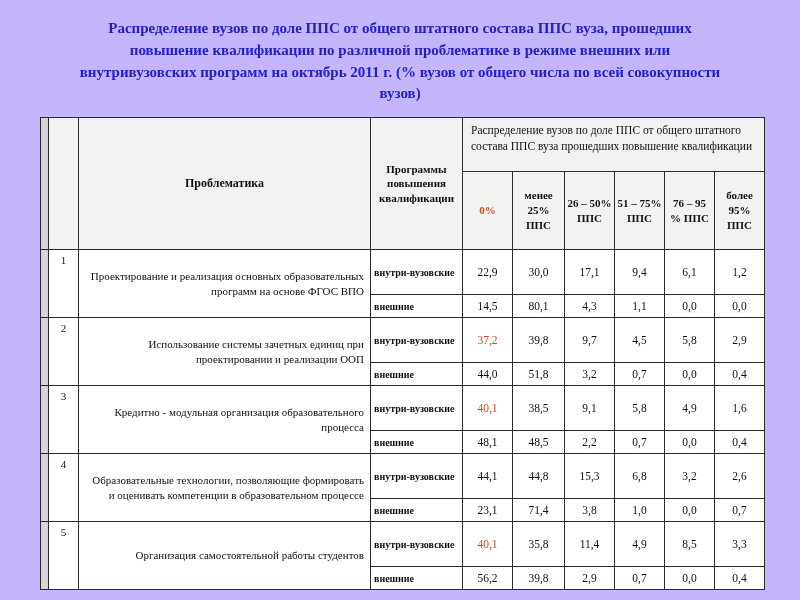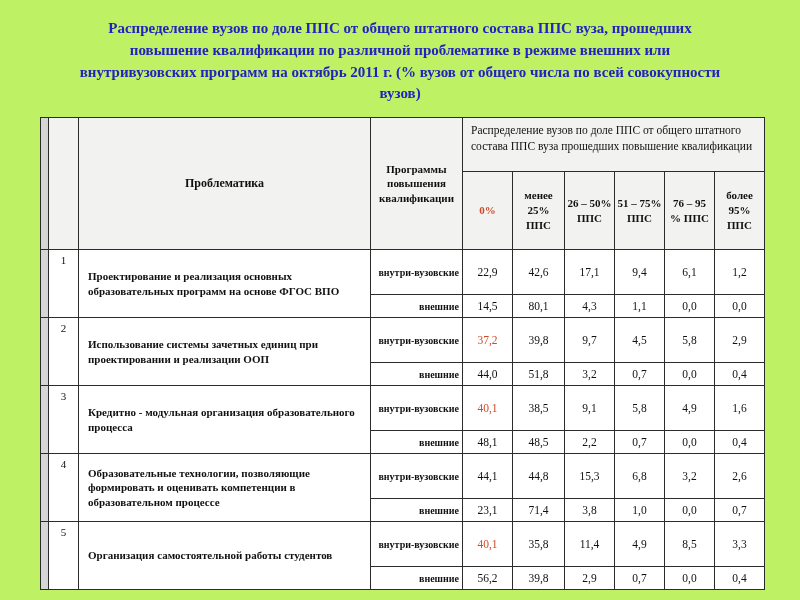--- a/index.html
+++ b/index.html
@@ -5,21 +5,21 @@
   * { margin: 0; padding: 0; box-sizing: border-box; }
   html, body { width: 800px; height: 600px; }
   body {
     background: #ffffff;
     font-family: "Liberation Serif", serif;
     overflow: hidden;
   }
   .slide {
     width: 800px; height: 600px;
     padding: 16px 18px 7px 18px;
-    background: #bef264;
+    background: #c4b5fd;
   }
   .title {
     color: var(--title-blue, #2222c2);
     font-size: 15px;
     font-weight: bold;
     text-align: center;
     line-height: 1.45;
     margin: 2px 52px 12px 52px;
   }
   table.dist-table {
@@ -60,29 +60,29 @@
   }
   th.pct.red, td.val.red { color: var(--accent-red, #cf4a28); }
   tbody td { background: #ffffff; }
   td.num {
     text-align: center;
     vertical-align: top;
     padding-top: 4px;
     font-size: 11px;
   }
   td.problem {
+    text-align: right;
+    vertical-align: middle;
+    padding: 3px 6px 3px 9px;
+    font-weight: normal;
+    font-size: 11px;
+    line-height: 1.3;
+  }
+  td.prog {
     text-align: left;
-    vertical-align: middle;
-    padding: 3px 6px 3px 9px;
-    font-weight: bold;
-    font-size: 11px;
-    line-height: 1.3;
-  }
-  td.prog {
-    text-align: right;
     vertical-align: middle;
     font-weight: bold;
     font-size: 10px;
     line-height: 1.3;
     padding: 2px 3px;
     word-wrap: break-word;
   }
   td.val {
     text-align: center;
     vertical-align: middle;
@@ -128,21 +128,21 @@
           <th class="pct">более 95% ППС</th>
         </tr>
     </thead>
     <tbody id="table-body">
         <tr class="internal-row">
           <td class="gut" rowspan="2"></td>
           <td class="num" rowspan="2">1</td>
           <td class="problem" rowspan="2">Проектирование и реализация основных образовательных программ на основе ФГОС ВПО</td>
           <td class="prog">внутри-вузовские</td>
           <td class="val">22,9</td>
-          <td class="val">42,6</td>
+          <td class="val">30,0</td>
           <td class="val">17,1</td>
           <td class="val">9,4</td>
           <td class="val">6,1</td>
           <td class="val">1,2</td>
         </tr>
         <tr class="external-row">
           <td class="prog">внешние</td>
           <td class="val">14,5</td>
           <td class="val">80,1</td>
           <td class="val">4,3</td>

